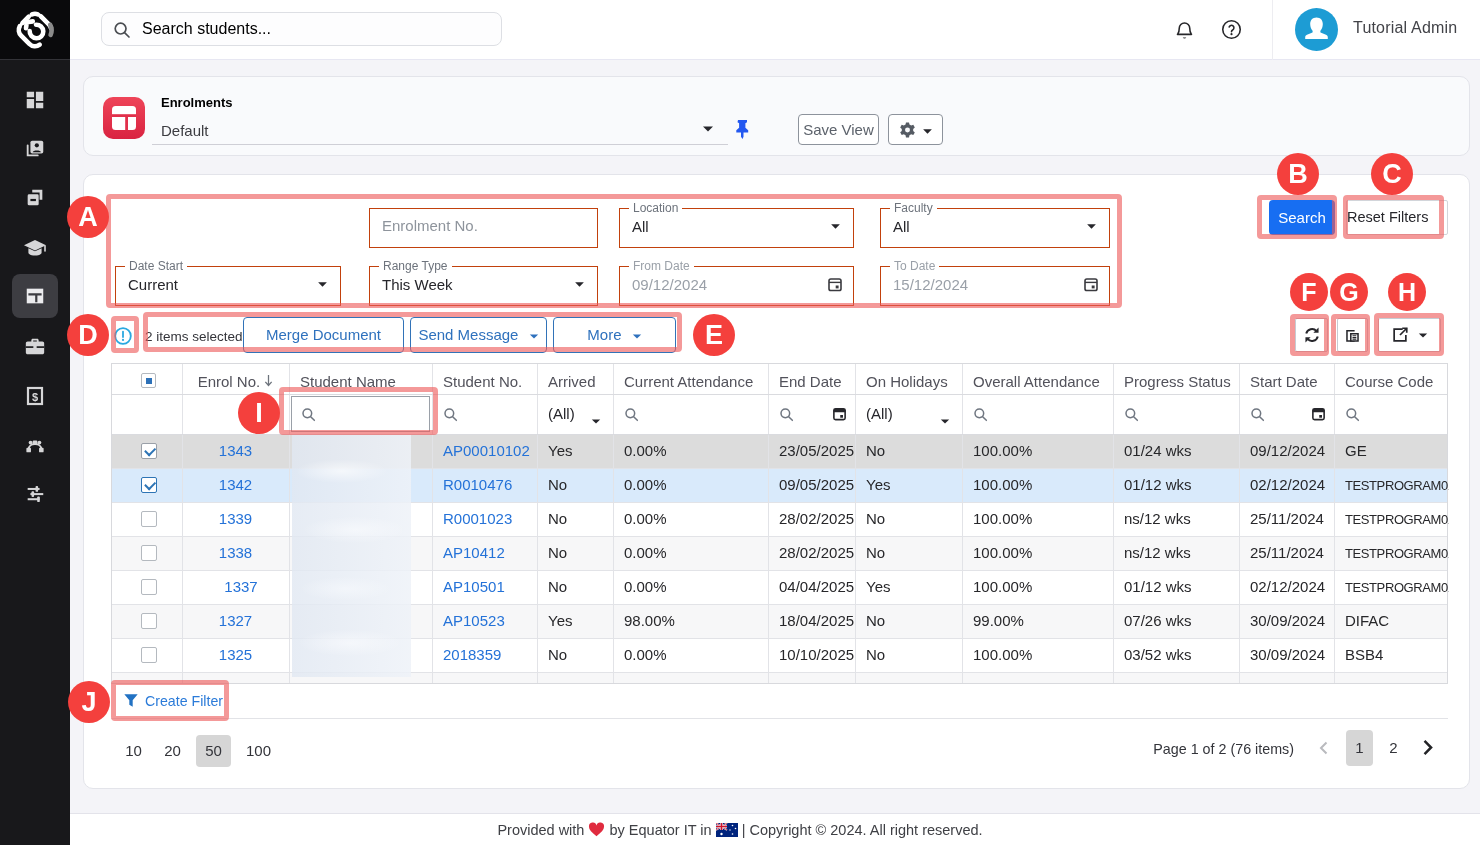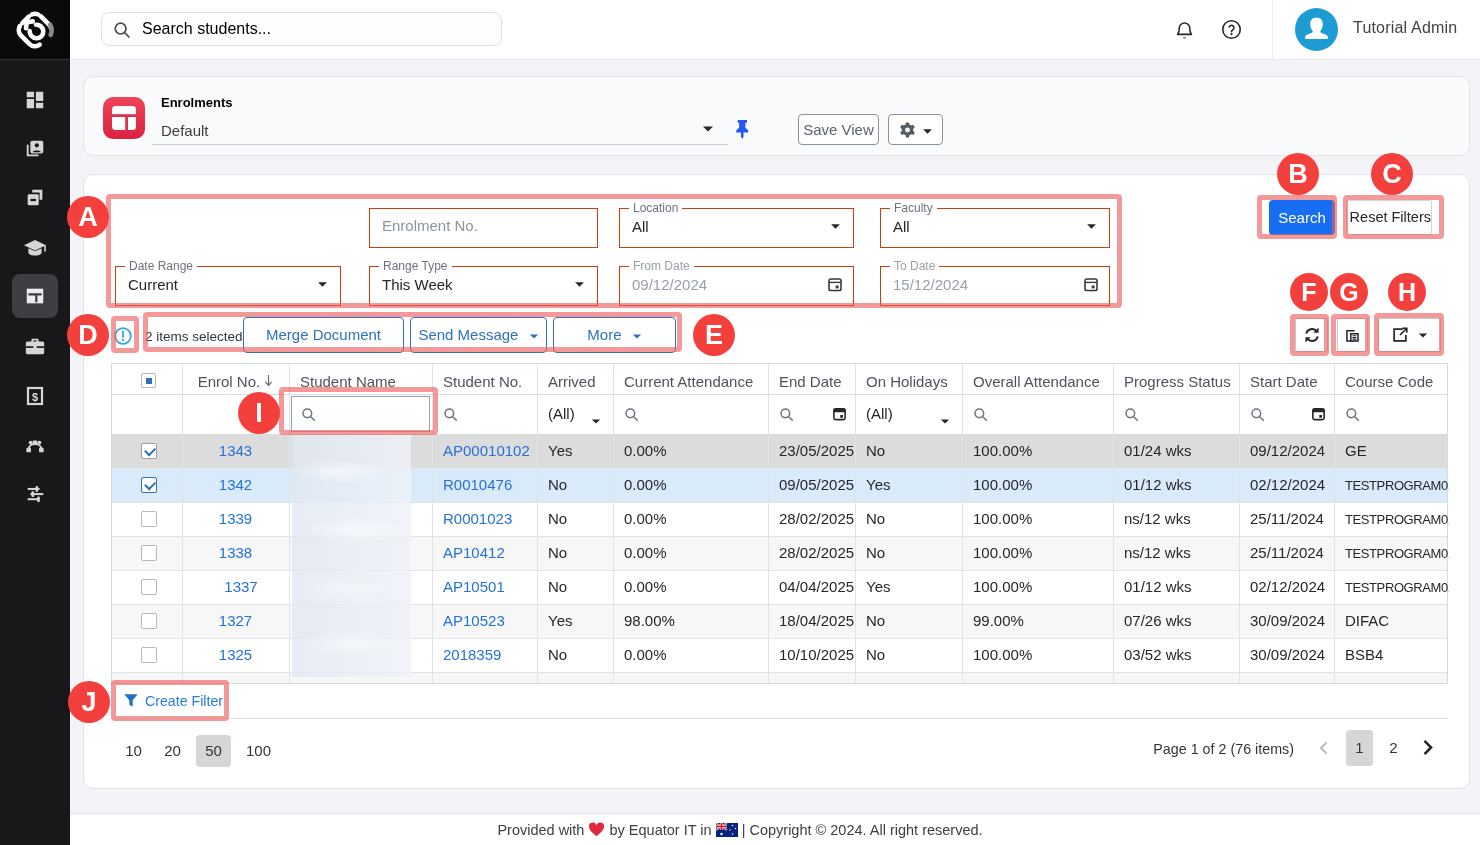--- a/index.html
+++ b/index.html
@@ -208,21 +208,21 @@
     </div>
   <div class="ff" style="left:796px;top:33px;width:230px;">
       <span class="fl">Faculty</span>
       <span class="fv">All</span>
     <svg class="caret" style="right:12px" width="11" height="7" viewBox="0 0 12 8">
         <path d="M1 1.5 L6 6.5 L11 1.5 Z" fill="#26262b"></path>
       </svg>
     </div>
 
   <div class="ff" style="left:31px;top:91px;width:226px;">
-      <span class="fl">Date Range</span>
+      <span class="fl">Date Start</span>
       <span class="fv">Current</span>
     <svg class="caret" style="right:12px" width="11" height="7" viewBox="0 0 12 8">
         <path d="M1 1.5 L6 6.5 L11 1.5 Z" fill="#26262b"></path>
       </svg>
     </div>
   <div class="ff" style="left:285px;top:91px;width:229px;">
       <span class="fl">Range Type</span>
       <span class="fv">This Week</span>
     <svg class="caret" style="right:12px" width="11" height="7" viewBox="0 0 12 8">
         <path d="M1 1.5 L6 6.5 L11 1.5 Z" fill="#26262b"></path>
@@ -241,21 +241,21 @@
       <span class="fl" style="color:#9aa0a8">To Date</span>
       <span class="fv" style="color:#9aa0a8">15/12/2024</span>
     <svg class="caret" style="right:10px;top:9px" width="16" height="16" viewBox="0 0 16 16">
         <rect x="2" y="3" width="12" height="11.5" rx="1.8" fill="none" stroke="#3a3a3f" stroke-width="1.6"></rect>
         <path d="M2 6.4 h12" stroke="#3a3a3f" stroke-width="1.4"></path>
         <rect x="8.7" y="9.5" width="2.9" height="2.9" fill="#3a3a3f"></rect>
       </svg>
     </div>
 
   <div style="position:absolute;left:1185px;top:25px;width:66px;height:35px;background:#176ef2;border-radius:4px;color:#fff;font-size:15px;text-align:center;line-height:35px;">Search</div>
-  <div style="position:absolute;left:1262px;top:25px;width:86px;height:35px;background:#fff;border:1px solid #d2d5da;border-radius:2px;color:#26262b;font-size:14.5px;text-align:right;line-height:33px;">Reset Filters</div>
+  <div style="position:absolute;left:1262px;top:25px;width:102px;height:35px;background:#fff;border:1px solid #d2d5da;border-radius:2px;color:#26262b;font-size:14.5px;text-align:left;line-height:33px;">Reset Filters</div>
 
   <svg class="abs" style="left:30px;top:152px" width="18" height="18" viewBox="0 0 18 18" fill="none" stroke="#2aa8e0" stroke-width="1.8">
     <circle cx="9" cy="9" r="7.8"></circle>
       <path d="M9 4.6 v5.4" stroke-linecap="round"></path>
       <circle cx="9" cy="12.9" r="1.1" fill="#2aa8e0" stroke="none"></circle>
   </svg>
   <div class="abs" style="left:61px;top:154px;font-size:13.5px;color:#33343a;">2 items selected</div>
   <div class="obtn" style="left:159px;top:142px;width:161px;">Merge Document</div>
   <div class="obtn" style="left:326px;top:142px;width:137px;">Send Message <svg width="10" height="7" viewBox="0 0 12 8" style="margin-left:6px">
         <path d="M1 1.5 L6 6.5 L11 1.5 Z" fill="#2e71bd"></path>

